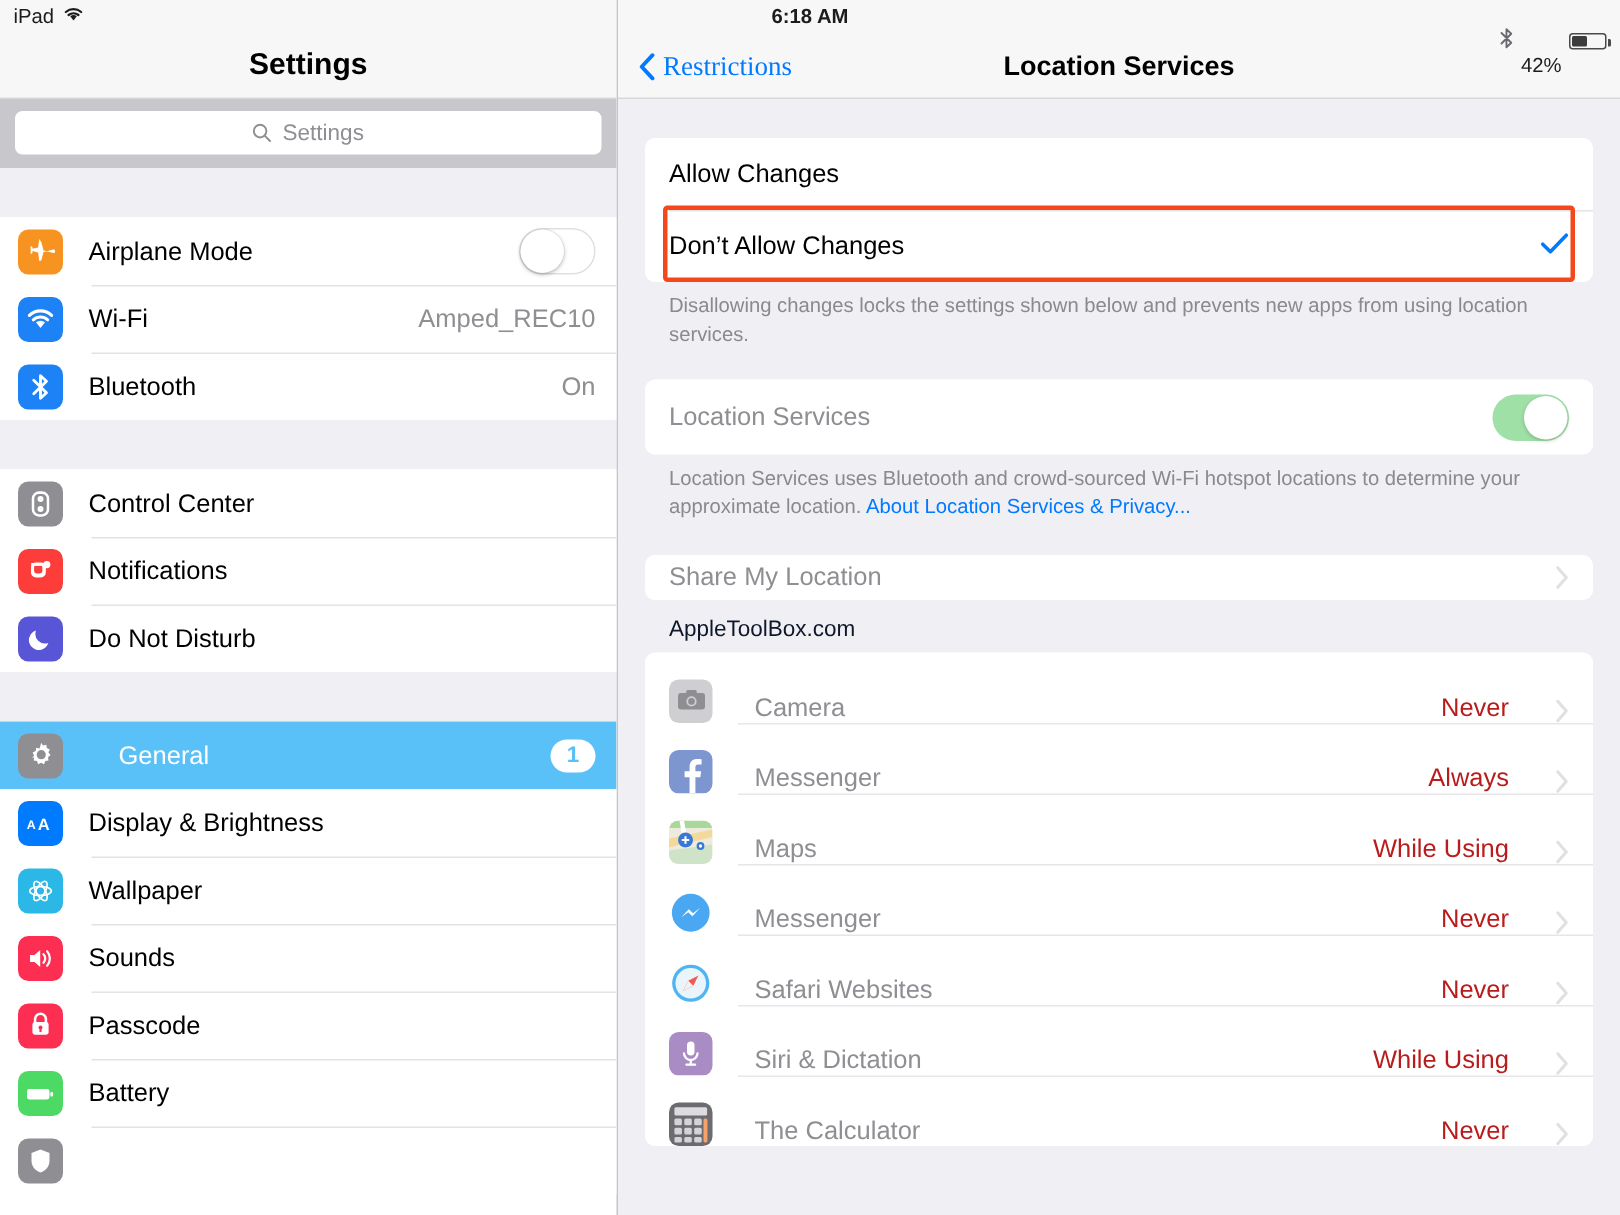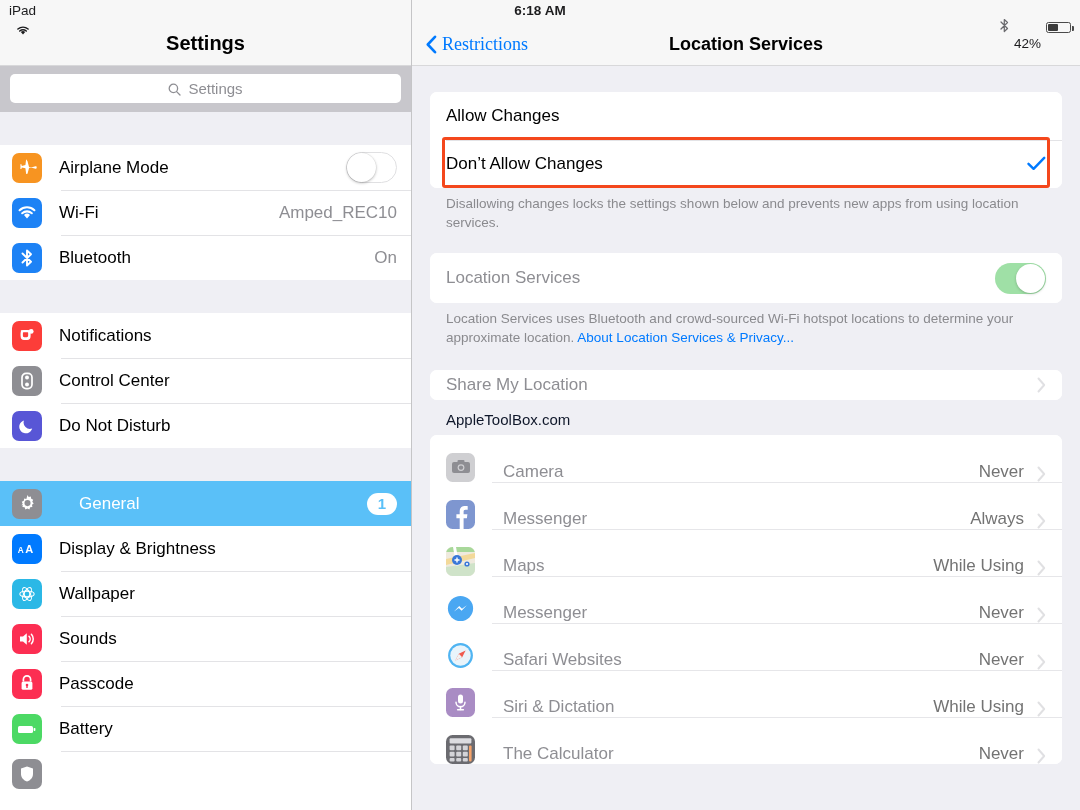--- a/index.html
+++ b/index.html
@@ -12,21 +12,21 @@
   }
   #app { position: relative; width: 1080px; height: 810px; display: flex; }
 
   
   .statusbar {
     position: absolute; top: 0; left: 0; width: 1080px; height: 22px;
     font-size: 13.5px; color: #1c1c1e; z-index: 50;
   }
   .sb-left {
     position: absolute; left: 9px; top: 3px;
-    display: flex; align-items: center; gap: 6px; flex-direction: column;
+    display: flex; align-items: center; gap: 6px;
   }
   .sb-device { font-size: 13.5px; color: #1c1c1e; }
   .sb-center {
     position: absolute; left: 0; width: 1080px; top: 3px;
     text-align: center; font-size: 13.5px; font-weight: bold; color: #1c1c1e;
   }
   .sb-right {
     position: absolute; right: 9px; top: 3px;
     display: flex; align-items: center; gap: 5px;
   }
@@ -169,21 +169,21 @@
   .app-row { height: 47px; display: flex; align-items: flex-end; padding: 0 16px; position: relative; background:#fff;gap:11px; }
   .app-row + .app-row::before {
     content:""; position:absolute; left:62px; right:0; top:0; height:1px; background:#e6e6e9;
   }
   .app-icon {
     width: 29px; height: 29px; border-radius: 6.5px; flex: 0 0 29px;
     margin-right: 17px; overflow: hidden; position: relative;
     display: flex; align-items: center; justify-content: center;
   }
   .app-name { font-size: 17px; color: #8e8e93; flex: 1; }
-  .app-val { font-size: 17px; color: #737373; margin-right: 2px; }
+  .app-val { font-size: 17px; color: #b91c1c; margin-right: 20px; }
 </style>
 </head>
 <body>
 
 <div id="app">
 
   <div class="statusbar">
     <div class="sb-left">
       <span class="sb-device">iPad</span>
       <span>
@@ -259,38 +259,38 @@
         </span>
         <span class="s-label">Bluetooth</span>
         <span class="s-value">On</span>
       </div>
     </div>
 
     <div class="grp-gap" style="height:33px"></div>
 
     <div class="s-list">
       <div class="s-row">
+        <span class="s-icon" style="background:#8e8e93">
+          <svg width="20" height="20" viewBox="0 0 20 20">
+            <rect x="5" y="2.4" width="10" height="15.2" rx="4" fill="none" stroke="#fff" stroke-width="1.7"></rect>
+            <circle cx="10" cy="6.6" r="2" fill="#fff"></circle>
+            <circle cx="10" cy="13.4" r="2" fill="#fff"></circle>
+          </svg>
+        </span>
+        <span class="s-label">Control Center</span>
+      </div>
+      <div class="s-row">
         <span class="s-icon" style="background:#fc3d39">
           <svg width="20" height="20" viewBox="0 0 20 20">
             <path d="M4.8 5.2h7.4v4.4a2.6 2.6 0 0 1-2.6 2.6H7.4a2.6 2.6 0 0 1-2.6-2.6Z" fill="none" stroke="#fff" stroke-width="1.9" rx="2"></path>
             <rect x="4.6" y="5" width="8" height="8" rx="2.4" fill="none" stroke="#fff" stroke-width="1.9"></rect>
             <circle cx="14.2" cy="5.4" r="2.4" fill="#fff"></circle>
           </svg>
         </span>
         <span class="s-label">Notifications</span>
-      </div>
-      <div class="s-row">
-        <span class="s-icon" style="background:#8e8e93">
-          <svg width="20" height="20" viewBox="0 0 20 20">
-            <rect x="5" y="2.4" width="10" height="15.2" rx="4" fill="none" stroke="#fff" stroke-width="1.7"></rect>
-            <circle cx="10" cy="6.6" r="2" fill="#fff"></circle>
-            <circle cx="10" cy="13.4" r="2" fill="#fff"></circle>
-          </svg>
-        </span>
-        <span class="s-label">Control Center</span>
       </div>
       <div class="s-row">
         <span class="s-icon" style="background:#5856d6">
           <svg width="18" height="18" viewBox="0 0 18 18">
             <path d="M14.2 11.6A6.4 6.4 0 0 1 6 3.4a6.6 6.6 0 1 0 8.2 8.2z" fill="#fff"></path>
           </svg>
         </span>
         <span class="s-label">Do Not Disturb</span>
       </div>
     </div>

